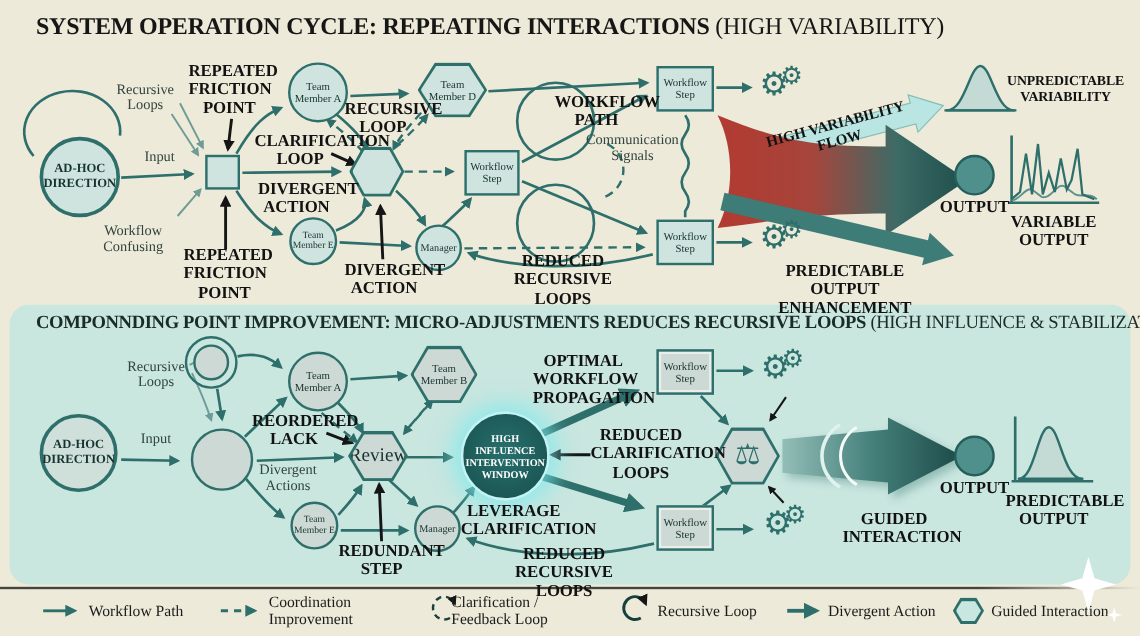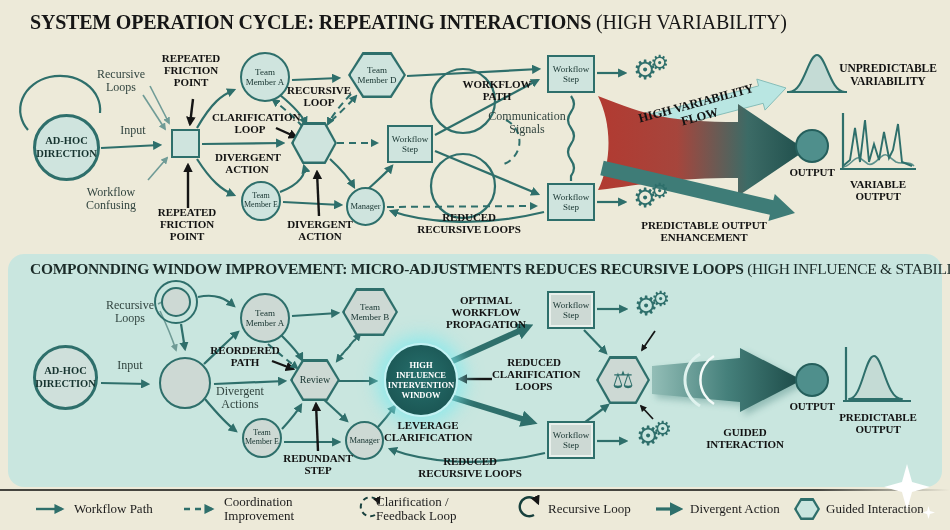--- a/index.html
+++ b/index.html
@@ -13,21 +13,21 @@
   .title .light,.title2 .light{font-weight:normal}
   .title2{left:30px;top:260px;font-size:15.5px;font-weight:bold;color:#1b2b28;letter-spacing:-0.3px;z-index:3;white-space:nowrap}
   .node-c{border:2.6px solid #2e6f6b;border-radius:50%;background:#cfe4de;display:flex;align-items:center;justify-content:center;text-align:center;font-size:9px;line-height:1.12;color:#16332f;z-index:3;white-space:pre-line}
   .node-c.bold{font-weight:bold;font-size:10.5px;line-height:1.15}
   .node-b{border:2.6px solid #2e6f6b;background:#cfe4de;display:flex;align-items:center;justify-content:center;text-align:center;font-size:9px;line-height:1.12;color:#16332f;z-index:3;white-space:pre-line}
   .gray{background:#cdd9d4}
   .inset{box-shadow:inset 0 0 0 2px #e9f0ec}
   .hex{clip-path:polygon(25% 0,75% 0,100% 50%,75% 100%,25% 100%,0 50%);background:#2e6f6b;display:flex;align-items:center;justify-content:center;z-index:3}
   .hex-in{clip-path:polygon(25% 0,75% 0,100% 50%,75% 100%,25% 100%,0 50%);width:calc(100% - 5px);height:calc(100% - 5px);background:#cfe4de;display:flex;align-items:center;justify-content:center;text-align:center;font-size:9px;line-height:1.12;color:#16332f;white-space:pre-line}
   .hex-in.gray{background:#cdd9d4}
-  .blab{font-weight:bold;font-size:11px;line-height:1.1;color:#121212;text-align:center;z-index:4;white-space:pre-line;letter-spacing:-0.1px}
+  .blab{font-weight:bold;font-size:14px;line-height:1.1;color:#121212;text-align:center;z-index:4;white-space:pre-line;letter-spacing:-0.1px}
   .rlab{font-size:12px;line-height:1.12;color:#31443f;text-align:center;z-index:4;white-space:pre-line}
   .gears{color:#2e6f6b;z-index:3;white-space:nowrap;line-height:1}
   .gears .g1{font-size:27px}
   .gears .g2{font-size:21px;display:inline-block;margin-left:-7px;transform:translateY(-9px)}
   .out-c{border:2.6px solid #255f5c;border-radius:50%;background:#4f8f8c;z-index:3}
   #hiiw{border-radius:50%;background:radial-gradient(circle at 50% 45%,#27706d,#174e4c);border:2px solid #c2f3f5;box-shadow:0 0 18px 7px rgba(125,233,238,.75);color:#fff;font-weight:bold;font-size:8.5px;line-height:1.2;display:flex;align-items:center;justify-content:center;text-align:center;z-index:4;white-space:pre-line}
   .white-lab{color:#fff;font-weight:bold;text-align:center;z-index:4;white-space:pre-line}
   .legend-text{font-size:13px;line-height:1.07;color:#1c1c1c;z-index:3;white-space:pre-line}
   #legend-line{left:0;top:489px;width:950px;height:2px;background:linear-gradient(90deg,#45453f,#45453f 86%,rgba(69,69,63,0));z-index:3}
   .sparkle{background:#fff;clip-path:polygon(50% 0%,61% 39%,100% 50%,61% 61%,50% 100%,39% 61%,0% 50%,39% 39%);z-index:6;filter:drop-shadow(0 0 3px rgba(255,255,255,.95))}
@@ -241,37 +241,37 @@
     <path d="M3,44 C18,44 22,7 31,7 C40,7 44,44 59,44 Z" fill="#c4dbd5" stroke="#2e6f6b" stroke-width="2" stroke-linejoin="round"></path>
     <path d="M1,44 L61,44" stroke="#2e6f6b" stroke-width="2"></path>
   </svg>
   <svg class="abs minichart" style="left:838px;top:110px" width="80" height="64">
     <path d="M5,3 L5,59 M2,59 L78,59" stroke="#2e6f6b" stroke-width="2.2" fill="none"></path>
     <path d="M5,57 C12,57 16,46 22,48 L30,54 C38,57 44,40 50,46 L58,52 C64,55 70,50 76,56" fill="none" stroke="#5d918c" stroke-width="1.6"></path>
     <path d="M5,56 L12,50 L17,18 L22,52 L27,10 L31,52 L36,34 L41,50 L46,22 L51,48 L55,40 L60,14 L64,52 L74,56" fill="none" stroke="#2e6f6b" stroke-width="1.9"></path>
   </svg>
 
   <div class="abs title2">
-    <span>COMPONNDING WINDOW IMPROVEMENT: MICRO-ADJUSTMENTS REDUCES RECURSIVE LOOPS</span>
+    <span>COMPONNDING POINT IMPROVEMENT: MICRO-ADJUSTMENTS REDUCES RECURSIVE LOOPS</span>
     <span class="light">(HIGH INFLUENCE &amp; STABILIZATION)</span>
   </div>
 
   <div class="abs node-c bold" style="left:33px;top:345px;width:65px;height:65px;border-width:3px;background:#cfe0db"><span class="pre">AD-HOC
 DIRECTION</span></div>
   <div class="abs node-c" style="left:154px;top:280px;width:44px;height:44px;background:transparent;border-width:2.4px"></div>
   <div class="abs node-c gray" style="left:161px;top:287px;width:30px;height:30px;border-width:2.4px"></div>
   <div class="abs node-c gray" style="left:159px;top:357px;width:52px;height:52px"></div>
   <div class="abs node-c gray" style="left:240px;top:293px;width:50px;height:50px"><span class="pre">Team
 Member A</span></div>
   <div class="abs hex" style="left:342px;top:288px;width:56px;height:48px">
       <div class="hex-in gray"><span class="pre">Team
 Member B</span></div>
     </div>
   <div class="abs hex" style="left:290px;top:359px;width:50px;height:42px">
-      <div class="hex-in gray" style="font-size:10px"><span class="pre">Review</span></div>
+      <div class="hex-in gray" style="font-size:16px"><span class="pre">Review</span></div>
     </div>
   <div class="abs node-c gray" style="left:242px;top:418px;width:40px;height:40px;font-size:8px"><span class="pre">Team
 Member E</span></div>
   <div class="abs node-c gray" style="left:345px;top:421px;width:39px;height:39px;font-size:8.5px"><span class="pre">Manager</span></div>
   <div id="hiiw" class="abs" style="left:384px;top:343px;width:74px;height:74px"><span class="pre">HIGH
 INFLUENCE
 INTERVENTION
 WINDOW</span></div>
   <div class="abs node-b gray inset" style="left:547px;top:291px;width:48px;height:38px"><span class="pre">Workflow
 Step</span></div>
@@ -282,21 +282,21 @@
     </div>
   <div class="abs out-c" style="left:795px;top:363px;width:34px;height:34px"></div>
 
   <div class="abs gears" style="left:634px;top:293px"><span class="g1">⚙</span><span class="g2">⚙</span></div>
   <div class="abs gears" style="left:636px;top:423px"><span class="g1">⚙</span><span class="g2">⚙</span></div>
 
   <div class="abs rlab" style="left:102px;top:299px;width:56px">Recursive
 Loops</div>
   <div class="abs rlab" style="left:100px;top:359px;width:60px">Input</div>
   <div class="abs blab" style="left:210px;top:344px;width:70px">REORDERED
-PATH</div>
+LACK</div>
   <div class="abs rlab" style="left:208px;top:385px;width:64px">Divergent
 Actions</div>
   <div class="abs blab" style="left:282px;top:452px;width:72px">REDUNDANT
 STEP</div>
   <div class="abs blab" style="left:444px;top:294px;width:84px">OPTIMAL
 WORKFLOW
 PROPAGATION</div>
   <div class="abs blab" style="left:492px;top:356px;width:84px">REDUCED
 CLARIFICATION
 LOOPS</div>

